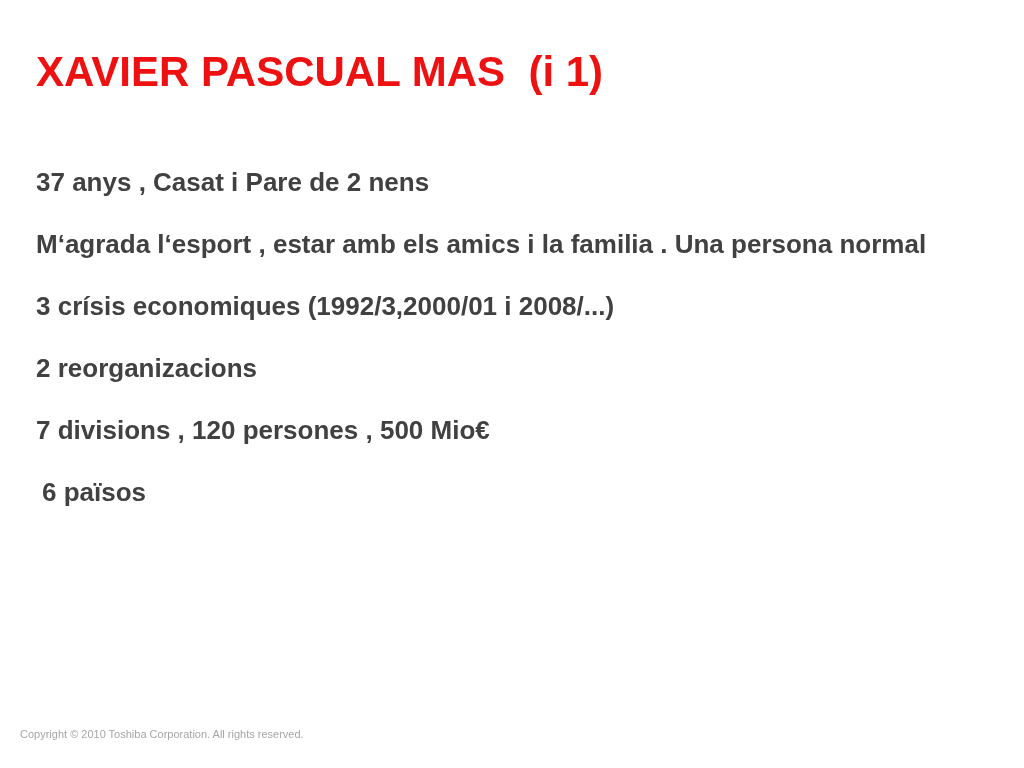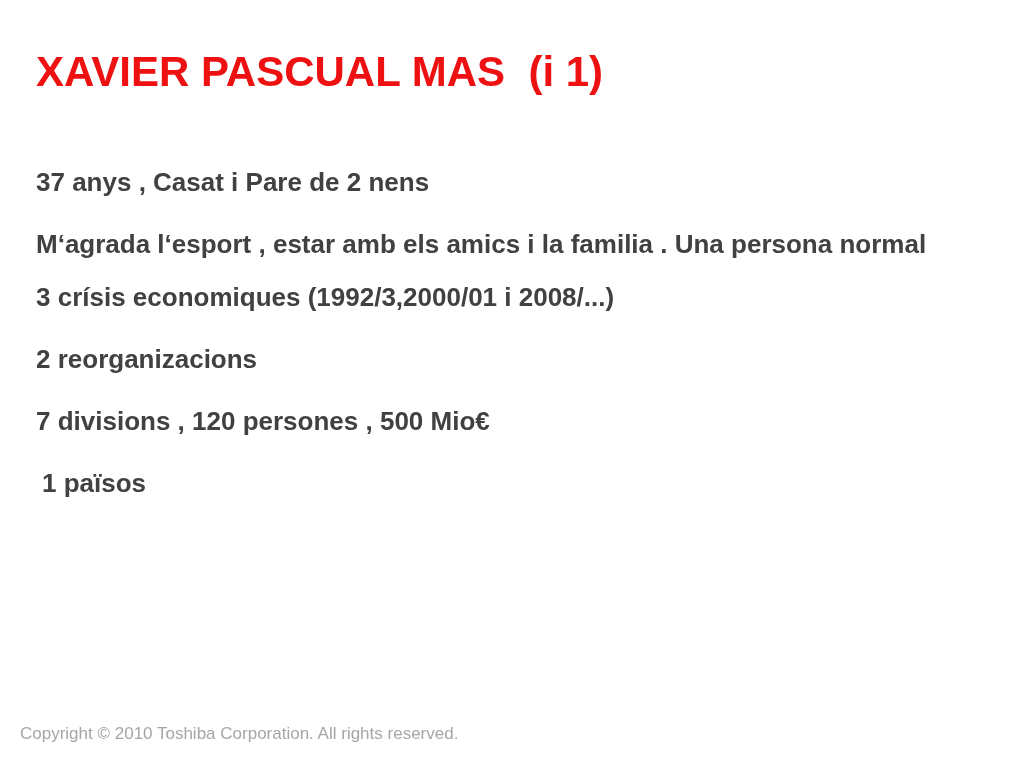--- a/index.html
+++ b/index.html
@@ -40,31 +40,31 @@
   .body-line {
     color: #414141;
     font-size: 26px;
     font-weight: bold;
     line-height: 33px;
     margin: 0 0 29px 0;
     white-space: pre-wrap;
   }
   .body-line.wrap-two {
     width: 915px;
-    margin-bottom: 20px;
+    margin-bottom: 29px;
   }
   .body-line.indented {
     padding-left: 6px;
   }
   .footer {
     position: absolute;
     left: 20px;
     top: 727px;
     color: #a6a6a6;
-    font-size: 17px;
+    font-size: 11px;
     font-weight: normal;
     line-height: 14px;
     white-space: pre;
   }
 </style>
 </head>
 <body>
 
 <div class="slide">
 
@@ -74,18 +74,18 @@
     <p class="body-line">37 anys , Casat i Pare de 2 nens</p>
 
     <p class="body-line wrap-two">M‘agrada l‘esport , estar amb els amics i la familia . Una persona normal</p>
 
     <p class="body-line">3 crísis economiques (1992/3,2000/01 i 2008/...)</p>
 
     <p class="body-line">2 reorganizacions</p>
 
     <p class="body-line">7 divisions , 120 persones , 500 Mio€</p>
 
-    <p class="body-line indented">1 països</p>
+    <p class="body-line indented">6 països</p>
   </div>
 
   <div class="footer">Copyright © 2010 Toshiba Corporation. All rights reserved.</div>
 
 </div>
 
 </body></html>

